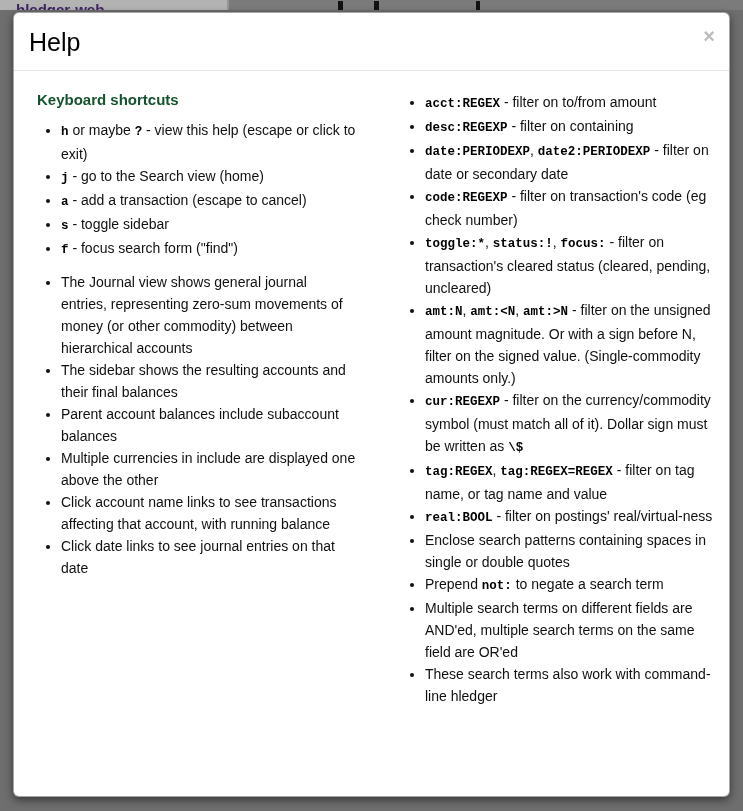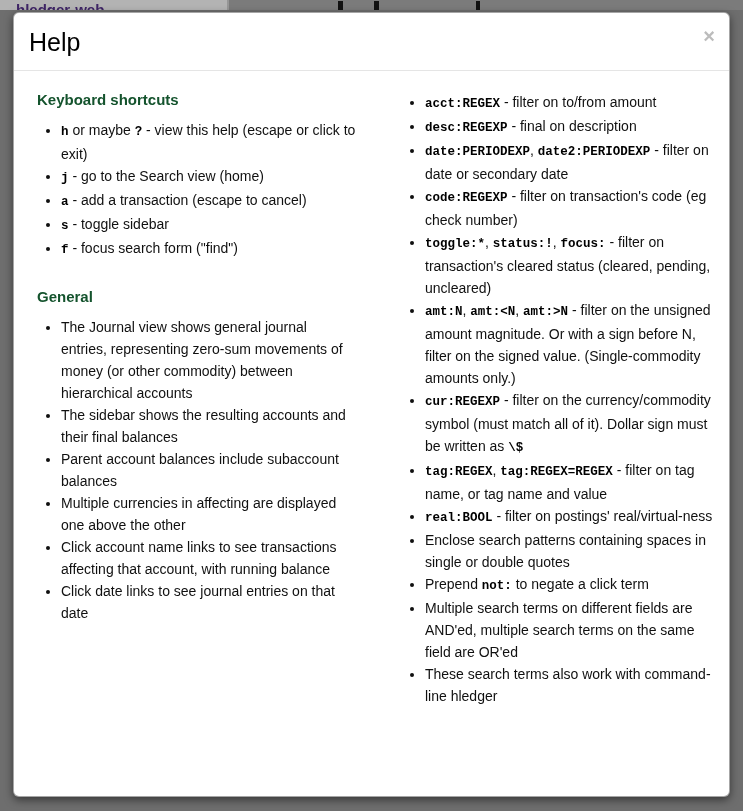--- a/index.html
+++ b/index.html
@@ -92,45 +92,44 @@
             <h4 class="section-heading">Keyboard shortcuts</h4>
             <ul class="help-list">
               <li><span class="code">h</span><span> or maybe </span><span class="code">?</span><span> - view this help (escape or click to exit)</span></li>
               <li><span class="code">j</span><span> - go to the Search view (home)</span></li>
               <li><span class="code">a</span><span> - add a transaction (escape to cancel)</span></li>
               <li><span class="code">s</span><span> - toggle sidebar</span></li>
               <li><span class="code">f</span><span> - focus search form ("find")</span></li>
             </ul>
           </div>
           <div class="section">
-            <h4 class="section-heading">General</h4>
             <ul class="help-list">
               <li><span>The Journal view shows general journal entries, representing zero-sum movements of money (or other commodity) between hierarchical accounts</span></li>
               <li><span>The sidebar shows the resulting accounts and their final balances</span></li>
               <li><span>Parent account balances include subaccount balances</span></li>
-              <li><span>Multiple currencies in affecting are displayed one above the other</span></li>
+              <li><span>Multiple currencies in include are displayed one above the other</span></li>
               <li><span>Click account name links to see transactions affecting that account, with running balance</span></li>
               <li><span>Click date links to see journal entries on that date</span></li>
             </ul>
           </div>
         </div>
       <div class="help-col col-right">
           <div class="section">
             <ul class="help-list">
               <li><span class="code">acct:REGEX</span><span> - filter on to/from amount</span></li>
-              <li><span class="code">desc:REGEXP</span><span> - final on description</span></li>
+              <li><span class="code">desc:REGEXP</span><span> - filter on containing</span></li>
               <li><span class="code">date:PERIODEXP</span><span>, </span><span class="code">date2:PERIODEXP</span><span> - filter on date or secondary date</span></li>
               <li><span class="code">code:REGEXP</span><span> - filter on transaction's code (eg check number)</span></li>
               <li><span class="code">toggle:*</span><span>, </span><span class="code">status:!</span><span>, </span><span class="code">focus:</span><span> - filter on transaction's cleared status (cleared, pending, uncleared)</span></li>
               <li><span class="code">amt:N</span><span>, </span><span class="code">amt:&lt;N</span><span>, </span><span class="code">amt:&gt;N</span><span> - filter on the unsigned amount magnitude. Or with a sign before N, filter on the signed value. (Single-commodity amounts only.)</span></li>
               <li><span class="code">cur:REGEXP</span><span> - filter on the currency/commodity symbol (must match all of it). Dollar sign must be written as </span><span class="code">\$</span></li>
               <li><span class="code">tag:REGEX</span><span>, </span><span class="code">tag:REGEX=REGEX</span><span> - filter on tag name, or tag name and value</span></li>
               <li><span class="code">real:BOOL</span><span> - filter on postings' real/virtual-ness</span></li>
               <li><span>Enclose search patterns containing spaces in single or double quotes</span></li>
-              <li><span>Prepend </span><span class="code">not:</span><span> to negate a click term</span></li>
+              <li><span>Prepend </span><span class="code">not:</span><span> to negate a search term</span></li>
               <li><span>Multiple search terms on different fields are AND'ed, multiple search terms on the same field are OR'ed</span></li>
               <li><span>These search terms also work with command-line hledger</span></li>
             </ul>
           </div>
         </div>
     </div>
   </div>
 
 </div>
 

